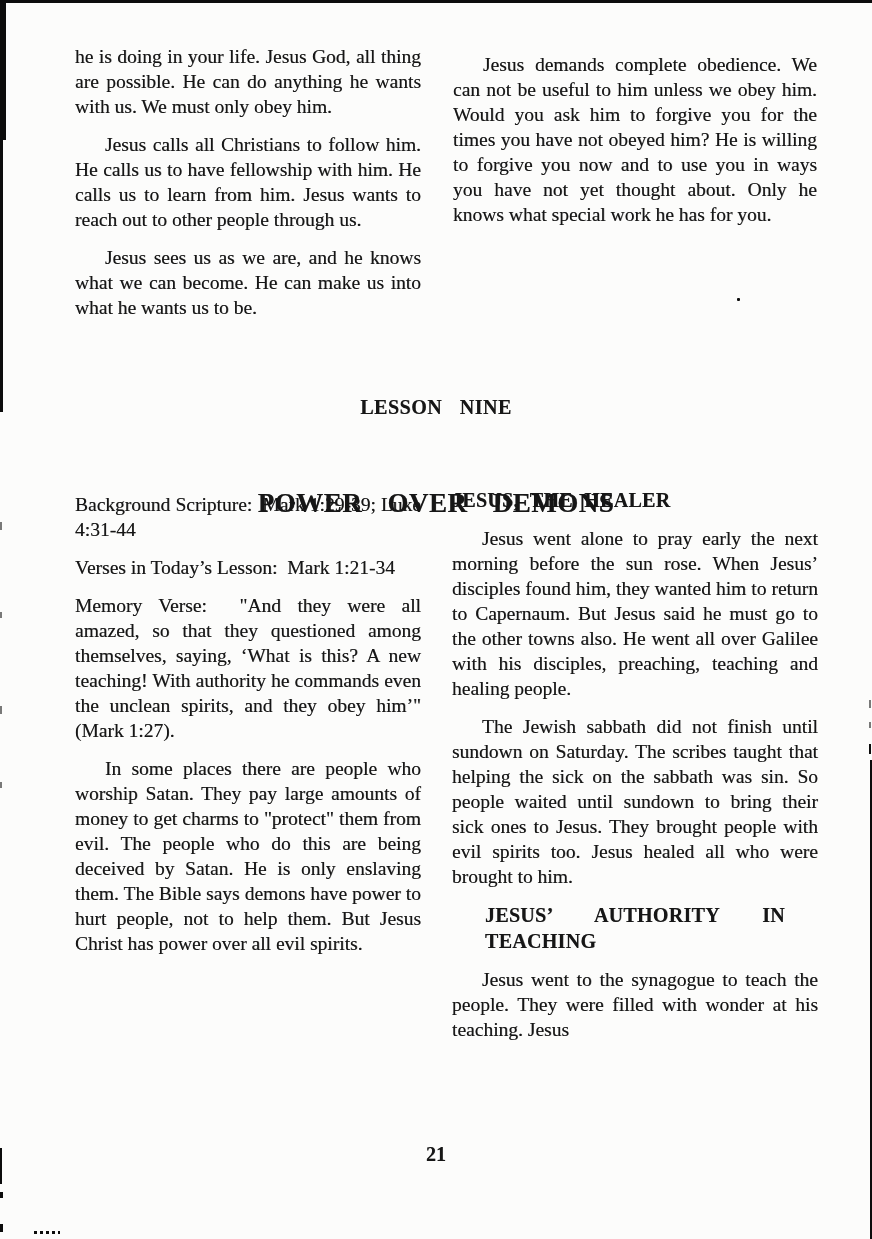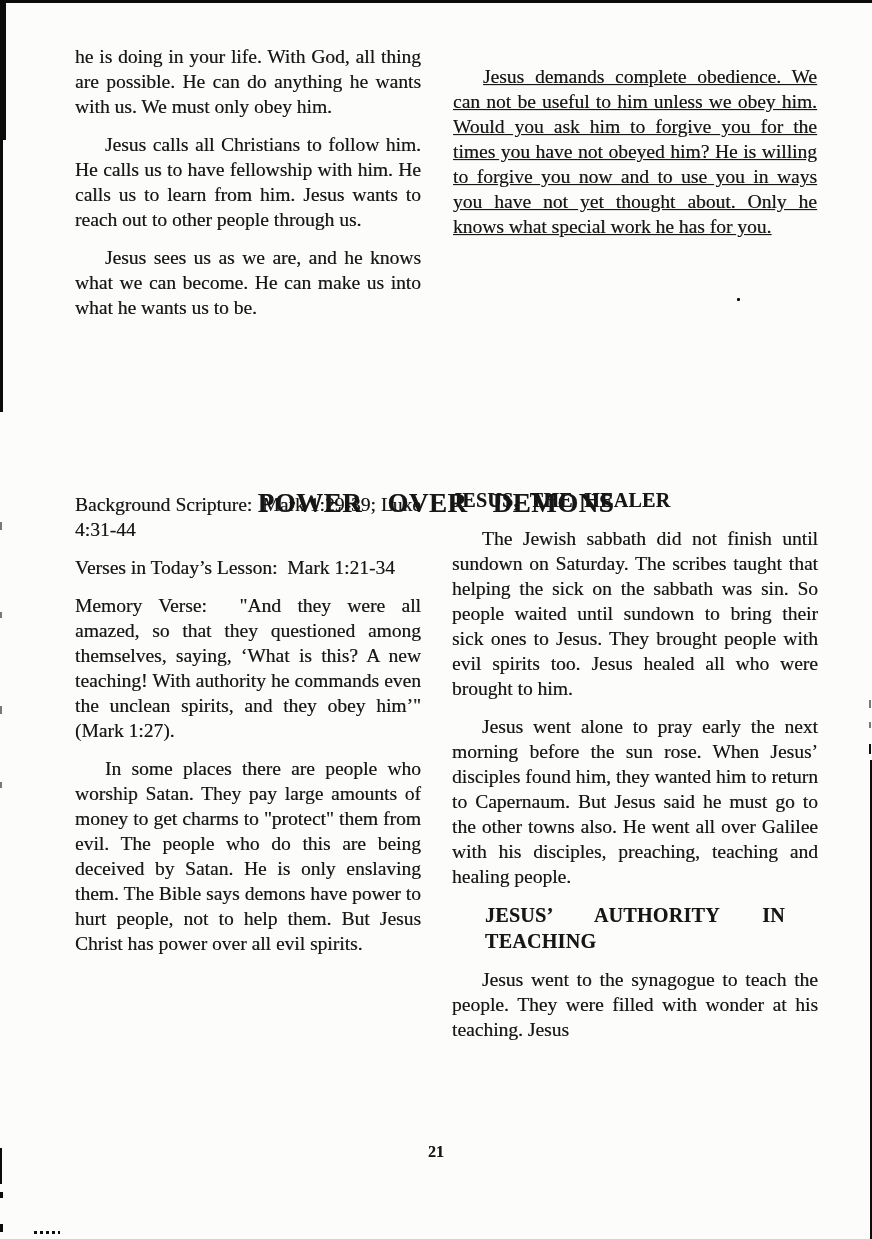--- a/index.html
+++ b/index.html
@@ -16,42 +16,42 @@
   .col {
     position: absolute;
     font-size: 19.5px;
     line-height: 25px;
     text-align: justify;
   }
   .col p { margin: 0 0 13px 0; }
   .col p:last-child { margin-bottom: 0; }
   .indent { text-indent: 30px; }
   .top-left  { left: 75px;  top: 44px;  width: 346px; }
-  .top-right { left: 453px; top: 64px;  width: 364px; text-decoration: underline; }
+  .top-right { left: 453px; top: 52px;  width: 364px; }
   .body-left { left: 75px;  top: 492px; width: 346px; }
   .body-right{ left: 452px; top: 487px; width: 366px; }
   .kicker {
     position: absolute; left: 0; top: 396px; width: 100%;
     text-align: center; font-weight: bold; font-size: 20px;
     word-spacing: 12px; letter-spacing: 0.5px;
   }
   .title {
     position: absolute; left: 0; top: 440px; width: 100%;
     text-align: center; font-weight: bold; font-size: 27px;
     word-spacing: 18px; letter-spacing: 0.5px; margin-top: 48px;
   }
   .section-heading {
     font-weight: bold; font-size: 20px; 
     word-spacing: 6px; letter-spacing: 0.3px;
     margin: 0 auto 13px auto; text-indent: 0; line-height: 26px;
   }
   .section-heading.narrow { width: 300px; margin-top: 1px; }
   .pagenum {
     position: absolute; left: 0; top: 1143px; width: 100%;
-    text-align: center; font-weight: bold; font-size: 16px;
+    text-align: center; font-weight: bold; font-size: 20px;
   }
   
   .art { position: absolute; background: #0c0c0c; }
   .art.faint { background: rgba(12,12,12,0.55); }
   .top-edge        { left: 0;   top: 0;    width: 872px; height: 3px; }
   .left-bar        { left: 0;   top: 0;    width: 6px;   height: 140px; }
   .left-line       { left: 0;   top: 140px;width: 2.5px; height: 272px; }
   .left-speck-1    { left: 0;   top: 522px;width: 2px;   height: 8px; }
   .left-speck-2    { left: 0;   top: 612px;width: 2px;   height: 6px; }
   .left-speck-3    { left: 0;   top: 706px;width: 2px;   height: 8px; }
@@ -85,41 +85,42 @@
   <div class="art left-speck-5"></div>
   <div class="art left-speck-6"></div>
   <div class="art faint right-speck-1"></div>
   <div class="art faint right-speck-2"></div>
   <div class="art right-speck-3"></div>
   <div class="art right-line"></div>
   <div class="art dot-speck"></div>
   <div class="art bottom-marks"></div>
 
   <div class="col top-left">
-    <p>he is doing in your life. With God, all thing are possible.  He can do anything he wants with us.  We must only obey him.</p>
+    <p>he is doing in your life. Jesus God, all thing are possible.  He can do anything he wants with us.  We must only obey him.</p>
     <p class="indent">Jesus calls all Christians to follow him.  He calls us to have fellowship with him.  He calls us to learn from him.  Jesus wants to reach out to other people through us.</p>
     <p class="indent">Jesus sees us as we are, and he knows what we can become.  He can make us into what he wants us to be.</p>
   </div>
 
   <div class="col top-right">
     <p class="indent">Jesus demands complete obedience.  We can not be useful to him unless we obey him.  Would you ask him to forgive you for the times you have not obeyed him?  He is willing to forgive you now and to use you in ways you have not yet thought about.  Only he knows what special work he has for you.</p>
   </div>
 
+  <div class="kicker">LESSON NINE</div>
   <div class="title">POWER OVER DEMONS</div>
 
   <div class="col body-left">
     <p>Background Scripture:&nbsp; Mark 1:29-39; Luke 4:31-44</p>
     <p>Verses in Today’s Lesson:&nbsp; Mark 1:21-34</p>
     <p>Memory Verse:&nbsp; "And they were all amazed, so that they questioned among themselves, saying, ‘What is this?  A new teaching! With authority he commands even the unclean spirits, and they obey him’" (Mark 1:27).</p>
     <p class="indent">In some places there are people who worship Satan.  They pay large amounts of money to get charms to "protect" them from evil.  The people who do this are being deceived by Satan.  He is only enslaving them.  The Bible says demons have power to hurt people, not to help them.  But Jesus Christ has power over all evil spirits.</p>
   </div>
 
   <div class="col body-right">
     <h3 class="section-heading">JESUS, THE HEALER</h3>
+    <p class="indent">Jesus went alone to pray early the next morning before the sun rose.  When Jesus’ disciples found him, they wanted him to return to Capernaum.  But Jesus said he must go to the other towns also.  He went all over Galilee with his disciples, preaching, teaching and healing people.</p>
     <p class="indent">The Jewish sabbath did not finish until sundown on Saturday.  The scribes taught that helping the sick on the sabbath was sin.  So people waited until sundown to bring their sick ones to Jesus.  They brought people with evil spirits too.  Jesus healed all who were brought to him.</p>
-    <p class="indent">Jesus went alone to pray early the next morning before the sun rose.  When Jesus’ disciples found him, they wanted him to return to Capernaum.  But Jesus said he must go to the other towns also.  He went all over Galilee with his disciples, preaching, teaching and healing people.</p>
     <h3 class="section-heading narrow">JESUS’ AUTHORITY IN TEACHING</h3>
     <p class="indent">Jesus went to the synagogue to teach the people.  They were filled with wonder at his teaching.  Jesus</p>
   </div>
 
   <div class="pagenum">21</div>
 
 </div>
 
 </body></html>

